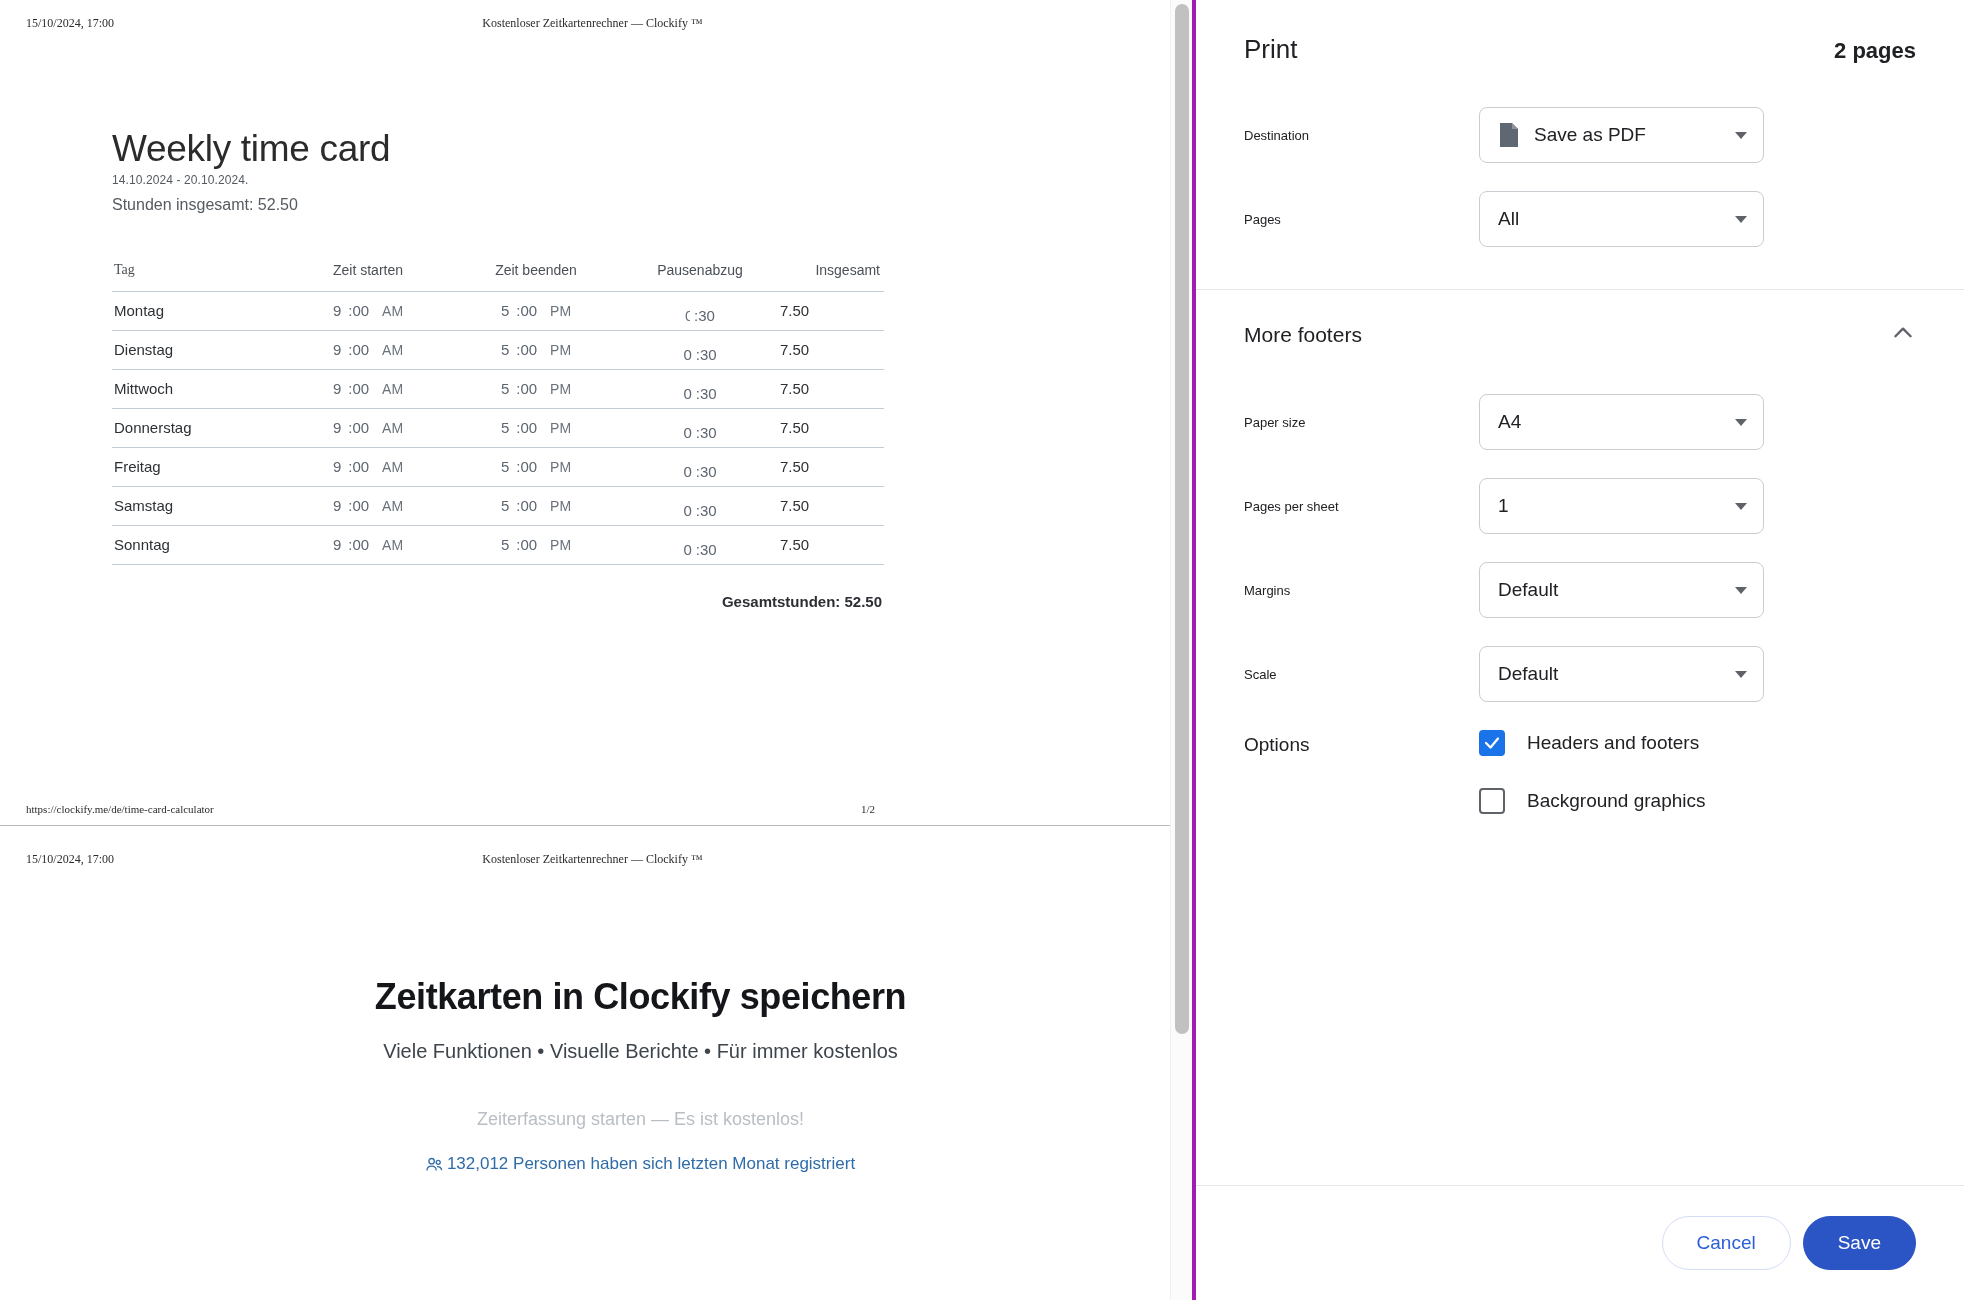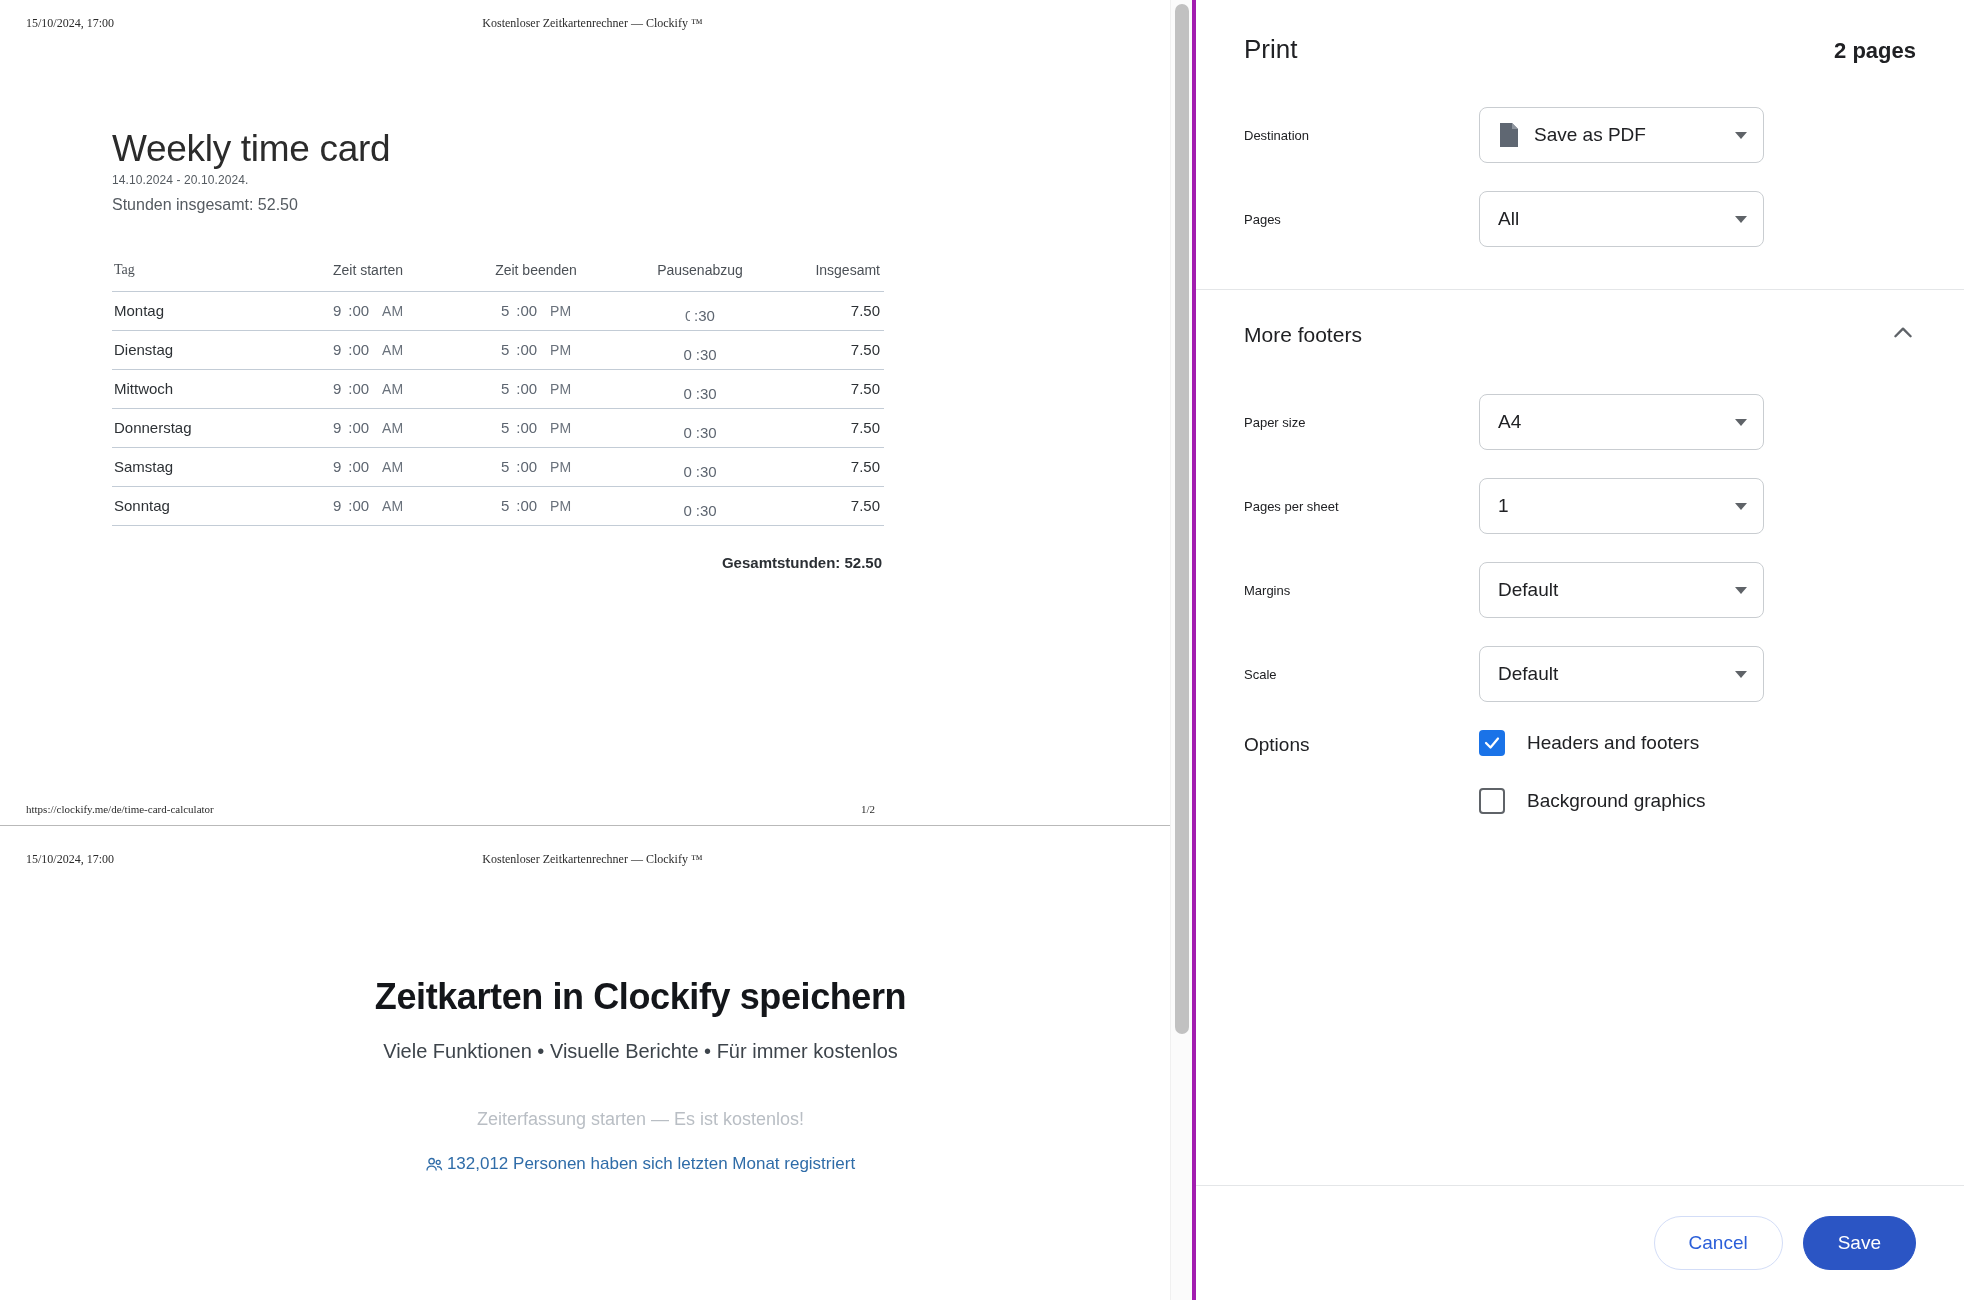--- a/index.html
+++ b/index.html
@@ -93,21 +93,21 @@
 
   .tc-table td {
     border-top: 1.5px solid #c3ccd6;
     height: 39px;
     font-size: 15px;
     color: #33383d;
     vertical-align: middle;
   }
   .tc-table tbody tr:last-child td { border-bottom: 1.5px solid #c3ccd6; }
   td.col-day { padding-left: 2px; color: #2d3135; }
-  td.col-total { text-align: right; padding-right: 4px; color: #2d3135; }
+  td.col-total { padding-right: 4px; color: #2d3135; }
 
   .time-cell { display: flex; align-items: baseline; justify-content: center; gap: 7px; white-space: nowrap; }
   .time-cell .hh { color: #5d6570; font-size: 15px; }
   .time-cell .mm { color: #5d6570; font-size: 15px; }
   .time-cell .mer { color: #6a727c; font-size: 14px; margin-left: 6px; }
 
   .break-cell {
     display: flex; align-items: baseline; justify-content: center; gap: 4px;
     position: relative; top: 5px;
     color: #5d6570; font-size: 15px;
@@ -249,21 +249,21 @@
     display: flex; align-items: center; justify-content: center;
   }
   .cbox.on { background: #1a73e8; }
   .cbox.off { border: 2.5px solid #5f6368; background: #fff; }
   .check-line .ctext { font-size: 19px; color: #202124; }
 
   .dlg-footer {
     margin-top: auto;
     border-top: 1px solid #e4e6e8;
     padding: 30px 48px;
-    display: flex; justify-content: flex-end; align-items: center; gap: 20px;
+    display: flex; justify-content: flex-end; align-items: center; gap: 12px;
   }
   .btn {
     font-size: 19px;
     border-radius: 28px;
     padding: 0 34px;
     height: 54px;
     display: flex; align-items: center; justify-content: center;
     cursor: default;
   }
   .btn-cancel { color: #2b5fd9; background: #fff; border: 1px solid #d3ddf7; }
@@ -365,20 +365,44 @@
                 <td>
                   <div class="break-cell">
                     <span class="bh">0</span>
                     <span class="bm">:30</span>
                   </div>
                 </td>
                 <td class="col-total">7.50</td>
               </tr>
               <tr>
                 <td class="col-day">Donnerstag</td>
+                <td>
+                  <div class="time-cell">
+                    <span class="hh">9</span>
+                    <span class="mm">:00</span>
+                    <span class="mer">AM</span>
+                  </div>
+                </td>
+                <td>
+                  <div class="time-cell">
+                    <span class="hh">5</span>
+                    <span class="mm">:00</span>
+                    <span class="mer">PM</span>
+                  </div>
+                </td>
+                <td>
+                  <div class="break-cell">
+                    <span class="bh">0</span>
+                    <span class="bm">:30</span>
+                  </div>
+                </td>
+                <td class="col-total">7.50</td>
+              </tr>
+              <tr>
+                <td class="col-day">Freitag</td>
                 <td>
                   <div class="time-cell">
                     <span class="hh">9</span>
                     <span class="mm">:00</span>
                     <span class="mer">AM</span>
                   </div>
                 </td>
                 <td>
                   <div class="time-cell">
                     <span class="hh">5</span>

